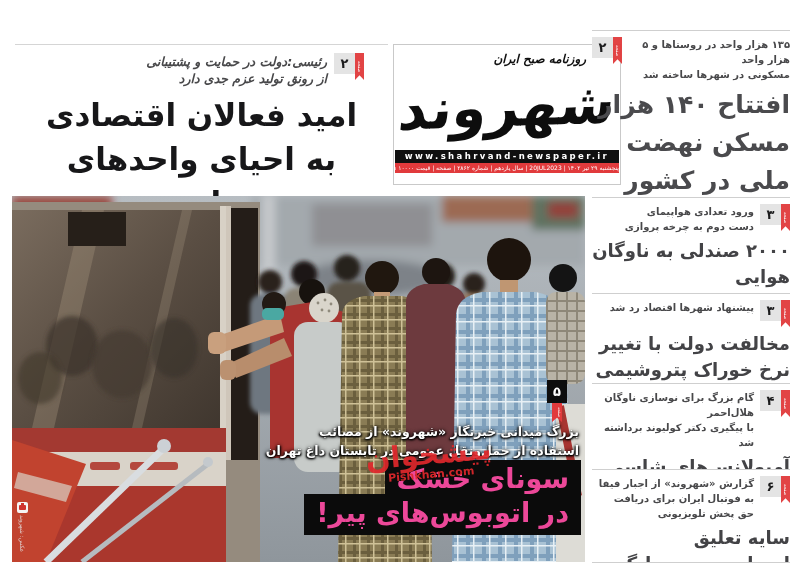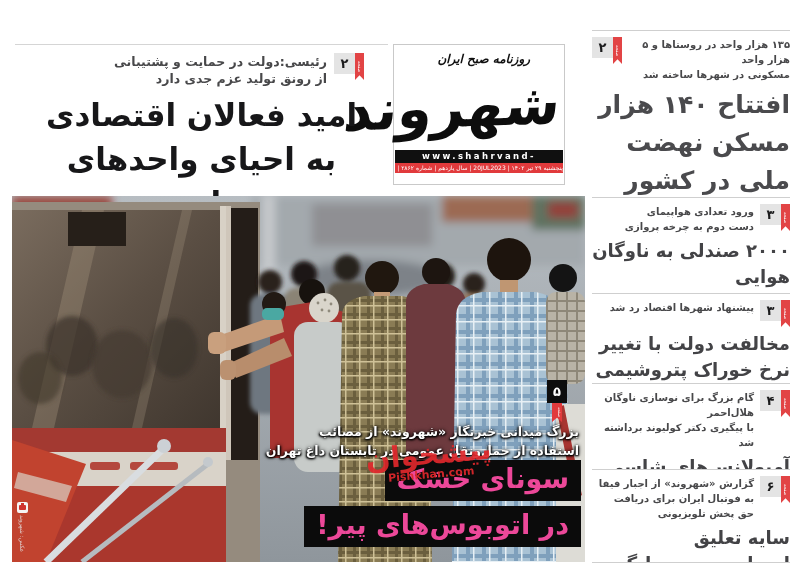--- a/index.html
+++ b/index.html
@@ -29,25 +29,25 @@
   .rc-head .kicker{font-size:10px;line-height:15px;text-align:right;}
   .rc-head.badge-left{justify-content:space-between;}
   .rc-headline{
     margin:4px 0 0 0;color:#434346;font-weight:800;text-align:right;
     font-size:18px;line-height:26px;white-space:pre-line;
   }
   .rc-item.first .rc-headline{font-size:25px;line-height:38px;color:#4a4a4d;}
   
   .lead{position:absolute;left:15px;top:44px;width:373px;height:148px;border-top:1px solid #d5d5d5;box-sizing:border-box;}
   .lead-head{display:flex;direction:rtl;gap:7px;justify-content:flex-start;padding:8px 24px 0 0;}
-  .lead-head .kicker{font-size:12.5px;line-height:17px;text-align:right;}
+  .lead-head .kicker{font-size:12.5px;line-height:17px;text-align:right;font-style:italic;}
   .lead-headline{margin:6px 0 0 0;color:#171719;font-weight:900;text-align:center;font-size:31px;line-height:44px;}
   .lead-headline span{display:block;}
   
-  .masthead{position:absolute;left:393px;top:44px;width:172px;height:141px;border:1px solid #c9c9c9;box-sizing:border-box;background:#fff;}
+  .masthead{position:absolute;left:393px;top:44px;width:228px;height:141px;border:1px solid #c9c9c9;box-sizing:border-box;background:#fff;}
   .tagline{position:absolute;right:34px;top:7px;font-size:12px;font-weight:bold;font-style:italic;color:#101010;}
   .logo-script{
     position:absolute;right:4px;left:4px;top:22px;text-align:center;
     font-size:56px;font-weight:900;color:#0d0d0d;letter-spacing:-2px;
     transform:skewX(-8deg) rotate(-2deg);line-height:80px;
   }
   .url-bar{position:absolute;left:1px;right:1px;bottom:21px;height:13px;background:#101010;color:#fff;
     font-size:8.5px;font-weight:bold;letter-spacing:2.4px;text-align:center;line-height:13px;direction:ltr;}
   .date-bar{position:absolute;left:1px;right:1px;bottom:11px;height:10px;background:#e13a3c;color:#fff;
     font-size:6px;text-align:center;line-height:10px;white-space:nowrap;overflow:hidden;}
@@ -55,21 +55,21 @@
   .photo{position:absolute;left:12px;top:196px;width:573px;height:366px;overflow:hidden;background:#9aa1a8;}
   .photo svg{position:absolute;inset:0;}
   .photo-kicker{
     position:absolute;right:6px;top:226px;z-index:2;text-align:right;color:#fff;
     font-size:12.5px;font-weight:bold;line-height:19px;white-space:pre-line;
     text-shadow:0 0 4px #000,1px 1px 2px #000,-1px 1px 2px #000;
   }
   .strip{position:absolute;right:4px;z-index:2;background:#0b0b0b;color:#ec4899;
     font-weight:900;font-size:27px;line-height:33px;padding:2px 12px 6px 12px;}
   .strip.s1{top:264px;}
-  .strip.s2{top:310px;}
+  .strip.s2{top:298px;}
   .watermark{position:absolute;left:356px;top:243px;width:124px;z-index:3;text-align:center;
     color:#e0282c;transform:rotate(-5deg);opacity:.92;}
   .watermark .wm-fa{font-size:29px;font-weight:900;line-height:30px;display:block;}
   .watermark .wm-en{font-size:11px;font-weight:bold;line-height:12px;display:block;direction:ltr;}
   .photo-badge{position:absolute;right:18px;top:184px;z-index:2;display:flex;flex-direction:column;align-items:center;direction:ltr;}
   .photo-badge .pb-num{width:20px;height:23px;background:#0d0d0d;color:#fff;font-size:13px;font-weight:800;
     display:flex;align-items:center;justify-content:center;}
   .photo-badge .pb-ribbon{width:10px;height:19px;background:#e13a3c;color:#fff;font-size:4px;
     clip-path:polygon(0 0,100% 0,100% 100%,50% 78%,0 100%);writing-mode:vertical-rl;text-align:center;}
   .credit{position:absolute;left:5px;bottom:10px;z-index:2;display:flex;flex-direction:column;align-items:center;gap:2px;}

